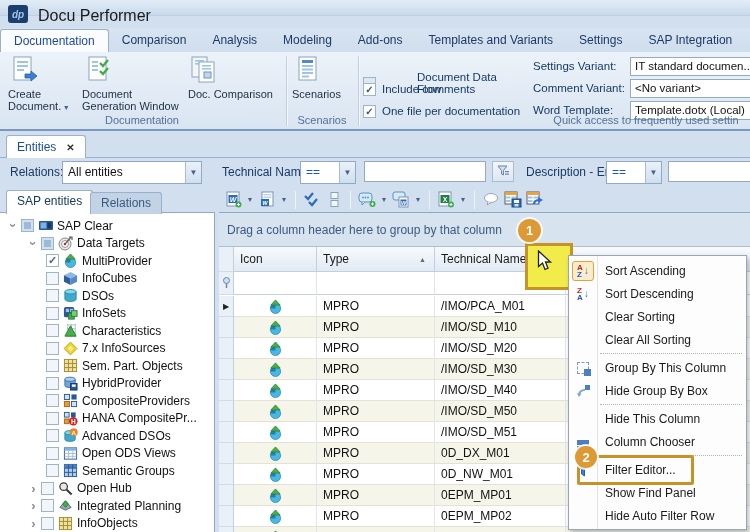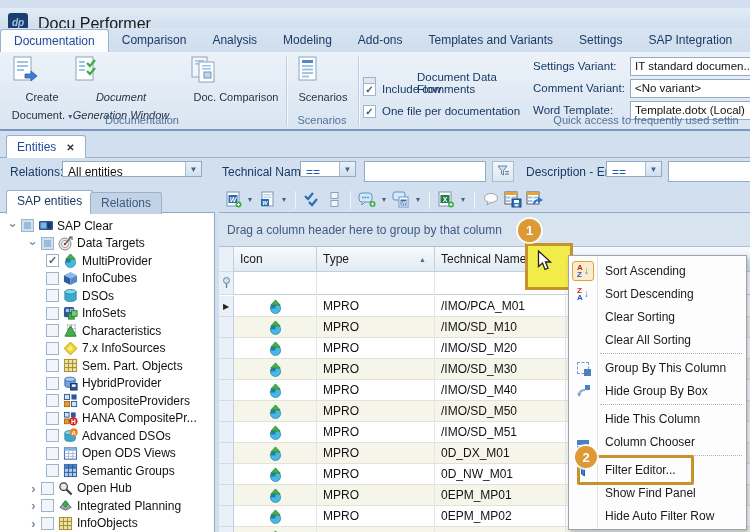--- a/index.html
+++ b/index.html
@@ -1,37 +1,37 @@
 <!DOCTYPE html>
 <html><head>
 <meta charset="utf-8">
 <style>
   * { margin:0; padding:0; box-sizing:border-box; }
   html,body { width:750px; height:532px; overflow:hidden; font-family:"Liberation Sans", sans-serif; }
   .app { position:relative; width:750px; height:532px; background:#d2dfee; overflow:hidden; }
 
   
-  .titlebar { position:absolute; left:0; top:8px; width:750px; height:28px;
+  .titlebar { position:absolute; left:0; top:0; width:750px; height:16px;
     background:linear-gradient(#e2ecf6,#c9daec); border-bottom:1px solid #c0d0e2; }
   .appicon { position:absolute; left:8px; top:5px; width:20px; height:18px; background:#1c3e6e;
     border-radius:3px; color:#9fc3e8; font-size:10px; font-weight:bold; font-style:italic;
     display:flex; align-items:center; justify-content:center; }
   .apptitle { position:absolute; left:38px; top:7px; font-size:16px; color:#1a1a1a; }
 
   
   .ribbontabs { position:absolute; left:0; top:28px; width:750px; height:24px;
     background:linear-gradient(#d8e4f1,#cfdded); display:flex; align-items:flex-end; overflow:hidden; white-space:nowrap; }
   .rtab { padding:4px 13px 4px 13px; font-size:12px; color:#1c3a66; height:23px; }
   .rtab.active { background:#fafcfe; border:1px solid #9ab0cc; border-bottom:none; border-radius:3px 3px 0 0;
     color:#1e4a9d; }
 
   
   .ribbonbody { position:absolute; left:0; top:52px; width:750px; height:79px;
     background:linear-gradient(#ecf2f9,#d9e5f2); border-bottom:2px solid #7a98bd; }
-  .rbtn { position:absolute; top:2px; height:62px; text-align:center; font-size:11px; color:#1d2d42; line-height:18px; }
+  .rbtn { position:absolute; top:2px; height:62px; font-size:11px; color:#1d2d42; line-height:12px; }
   .rbtn .bicon { display:block; margin:1px auto 3px auto; }
   .gsep { position:absolute; top:4px; height:70px; border-left:1px solid #c0cfe2; border-right:1px solid #f4f8fc; }
   .gcaption { position:absolute; bottom:3px; font-size:11px; color:#53709a; text-align:center; white-space:nowrap; overflow:hidden; }
   .rcheckrow { position:absolute; left:363px; width:160px; height:16px; display:flex; align-items:center; font-size:11.5px; color:#173a66; }
   .rcb { width:13px; height:13px; border:1px solid #9db4cd; background:#fff; margin-right:6px; flex:0 0 13px;
     display:flex; align-items:center; justify-content:center; font-size:10px; color:#44566b; font-weight:bold; }
   .rcb.dis { background:#dfe7ef; }
   .rfieldlabel { position:absolute; left:533px; font-size:11.5px; color:#173a66; }
   .rfield { position:absolute; left:630px; width:122px; height:19px; background:#fff; border:1px solid #93a9c4;
     font-size:11.5px; color:#111; padding:2px 4px; white-space:nowrap; overflow:hidden; }
@@ -39,21 +39,21 @@
   
   .doctabrow { position:absolute; left:0; top:131px; width:750px; height:27px; background:#d2dfee;
     border-bottom:1px solid #9ab0cc; }
   .doctab { position:absolute; left:6px; top:4px; height:23px; background:#fff; border:1px solid #9ab0cc;
     border-bottom:none; border-radius:3px 3px 0 0; padding:4px 10px 0 10px; font-size:12px; color:#1e4a9d; }
   .doctab .x { margin-left:10px; color:#333; font-size:10px; font-weight:bold; }
 
   
   .filterrow { position:absolute; left:0; top:158px; width:750px; height:28px; background:#d2dfee; }
   .flabel { position:absolute; top:7px; font-size:12px; color:#173a66; white-space:nowrap; }
-  .combo { position:absolute; top:3px; height:16px; background:#fff; border:1px solid #93a9c4; font-size:12px;
+  .combo { position:absolute; top:3px; height:23px; background:#fff; border:1px solid #93a9c4; font-size:12px;
     color:#111; }
   .combo .cval { position:absolute; left:5px; top:3px; right:18px; white-space:nowrap; overflow:hidden; }
   .combo .cval.op { color:#1b54c8; }
   .combo .arr { position:absolute; right:0; top:0; bottom:0; width:16px; border-left:1px solid #a9bcd4;
     background:linear-gradient(#eaf1f9,#cfdff0); display:flex; align-items:center; justify-content:center;
     font-size:8px; color:#44618b; }
   .tinput { position:absolute; top:3px; height:21px; background:#fff; border:1px solid #93a9c4; font-size:12px;
     padding:0 4px; font-family:"Liberation Sans",sans-serif; }
   .fbtn { position:absolute; left:492px; top:3px; width:22px; height:21px; background:linear-gradient(#f2f7fb,#dce7f2);
     border:1px solid #a9bcd4; display:flex; align-items:center; justify-content:center; }
@@ -164,21 +164,21 @@
       <span class="bicon">
         <svg width="30" height="30" viewBox="0 0 30 30">
             <rect x="6" y="2" width="17" height="23" fill="#fff" stroke="#8aa3bd"></rect>
             <rect x="9" y="6" width="11" height="2" fill="#9ec4e8"></rect>
             <rect x="9" y="10" width="11" height="2" fill="#9ec4e8"></rect>
             <rect x="9" y="14" width="7" height="2" fill="#9ec4e8"></rect>
             <path d="M17 19 L23 19 L23 16 L29 21 L23 26 L23 23 L17 23 Z" fill="#3a7fd5" stroke="#2b5fa5" stroke-width="0.8"></path>
           </svg>
       </span><span>Create Document.</span> <span style="font-size:8px;color:#44618b;">▾</span>
     </div>
-    <div class="rbtn" style="left:69px;width:104px;font-style:italic;">
+    <div class="rbtn" style="left:82px;width:104px;">
       <span class="bicon">
         <svg width="30" height="30" viewBox="0 0 30 30">
             <rect x="7" y="2" width="17" height="23" fill="#fff" stroke="#8aa3bd"></rect>
             <rect x="10" y="6" width="6" height="2" fill="#9ec4e8"></rect>
             <rect x="10" y="10" width="6" height="2" fill="#9ec4e8"></rect>
             <rect x="10" y="14" width="6" height="2" fill="#9ec4e8"></rect>
             <path d="M18 8 l3 3 l5-6" stroke="#3fae49" stroke-width="2.4" fill="none"></path>
             <path d="M18 16 l3 3 l5-6" stroke="#3fae49" stroke-width="2.4" fill="none"></path>
           </svg>
       </span><span>Document Generation Window</span>

